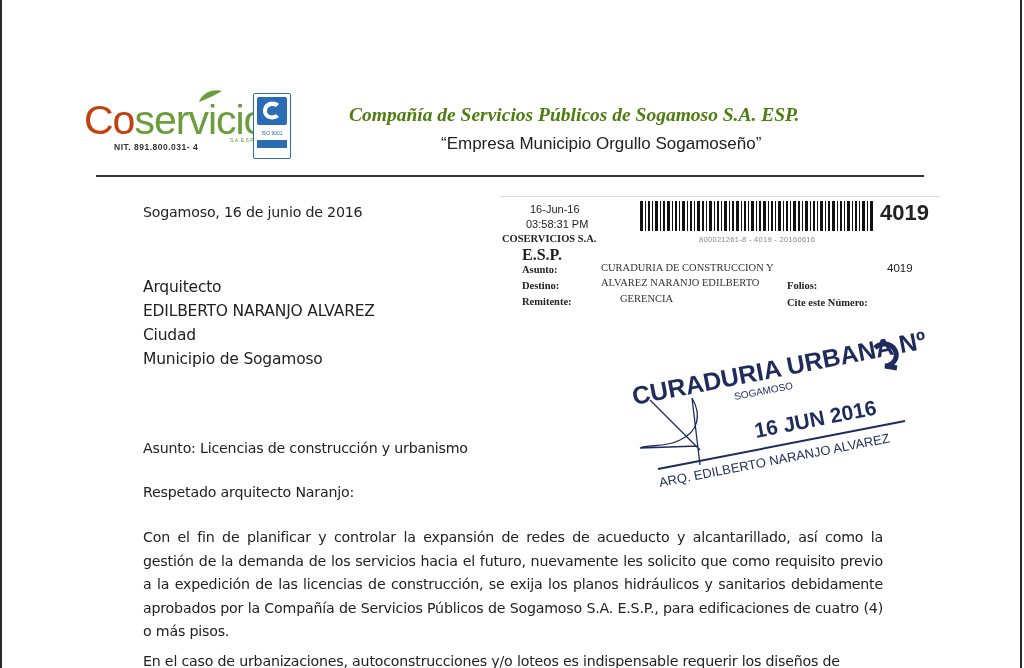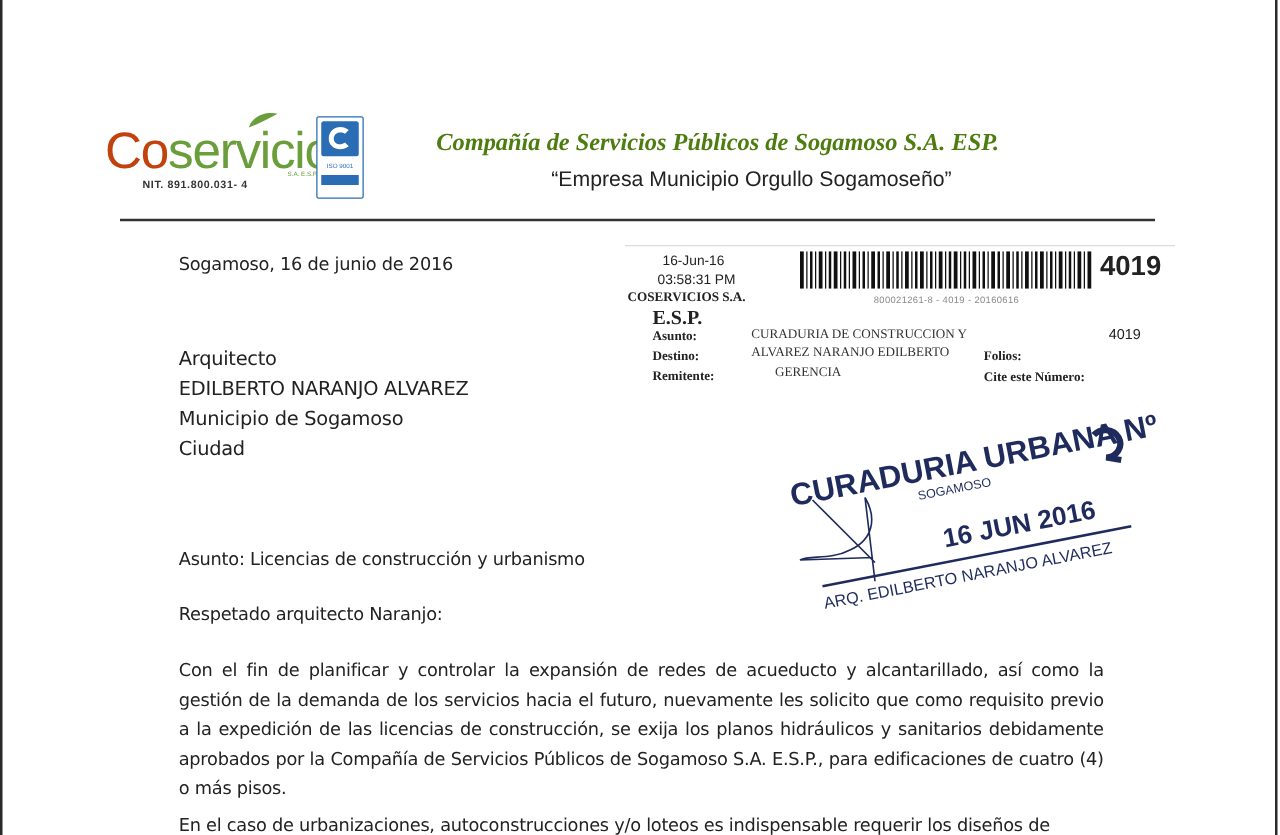--- a/index.html
+++ b/index.html
@@ -178,19 +178,19 @@
     <path d="M255 28 a12 11 0 1 1 10 18 l12 2" fill="none" stroke="#1e2b5c" stroke-width="5"></path>
     <line x1="38" y1="149" x2="285" y2="101" stroke="#1e2b5c" stroke-width="2"></line>
     <path d="M30 80 L80 130 M72 78 L80 145 M72 78 C82 95, 78 112, 60 120 C45 128, 28 124, 20 128 L78 126" fill="none" stroke="#1e2b5c" stroke-width="1.3"></path>
   </svg>
 </div>
 
 <div class="calibri date-line">Sogamoso, 16 de junio de 2016</div>
 <div class="calibri addr">
   <div>Arquitecto</div>
   <div>EDILBERTO NARANJO ALVAREZ</div>
+  <div>Ciudad</div>
   <div>Municipio de Sogamoso</div>
-  <div>Ciudad</div>
 </div>
 <div class="calibri asunto">Asunto: Licencias de construcción y urbanismo</div>
 <div class="calibri salute">Respetado arquitecto Naranjo:</div>
 <div class="calibri para">Con el fin de planificar y controlar la expansión de redes de acueducto y alcantarillado, así como la gestión de la demanda de los servicios hacia el futuro, nuevamente les solicito  que como requisito previo a la expedición de las licencias de construcción, se exija los planos hidráulicos y sanitarios debidamente aprobados por la Compañía de Servicios Públicos de  Sogamoso S.A. E.S.P., para edificaciones de cuatro (4) o más pisos.</div>
 <div class="calibri para2">En el caso de urbanizaciones, autoconstrucciones y/o loteos es indispensable requerir los diseños de</div>
 
 </body></html>

